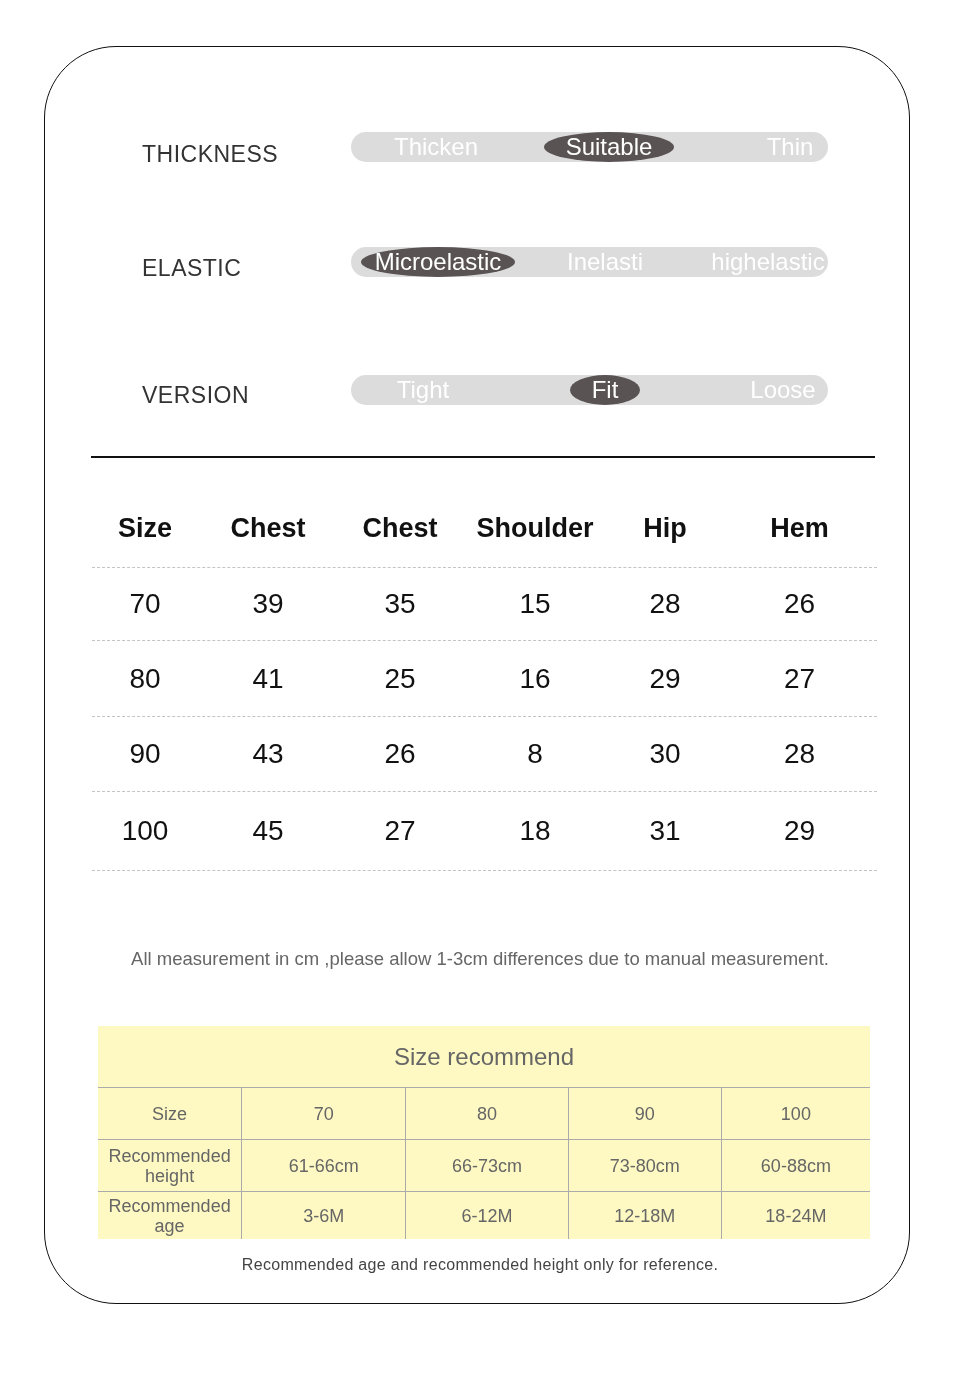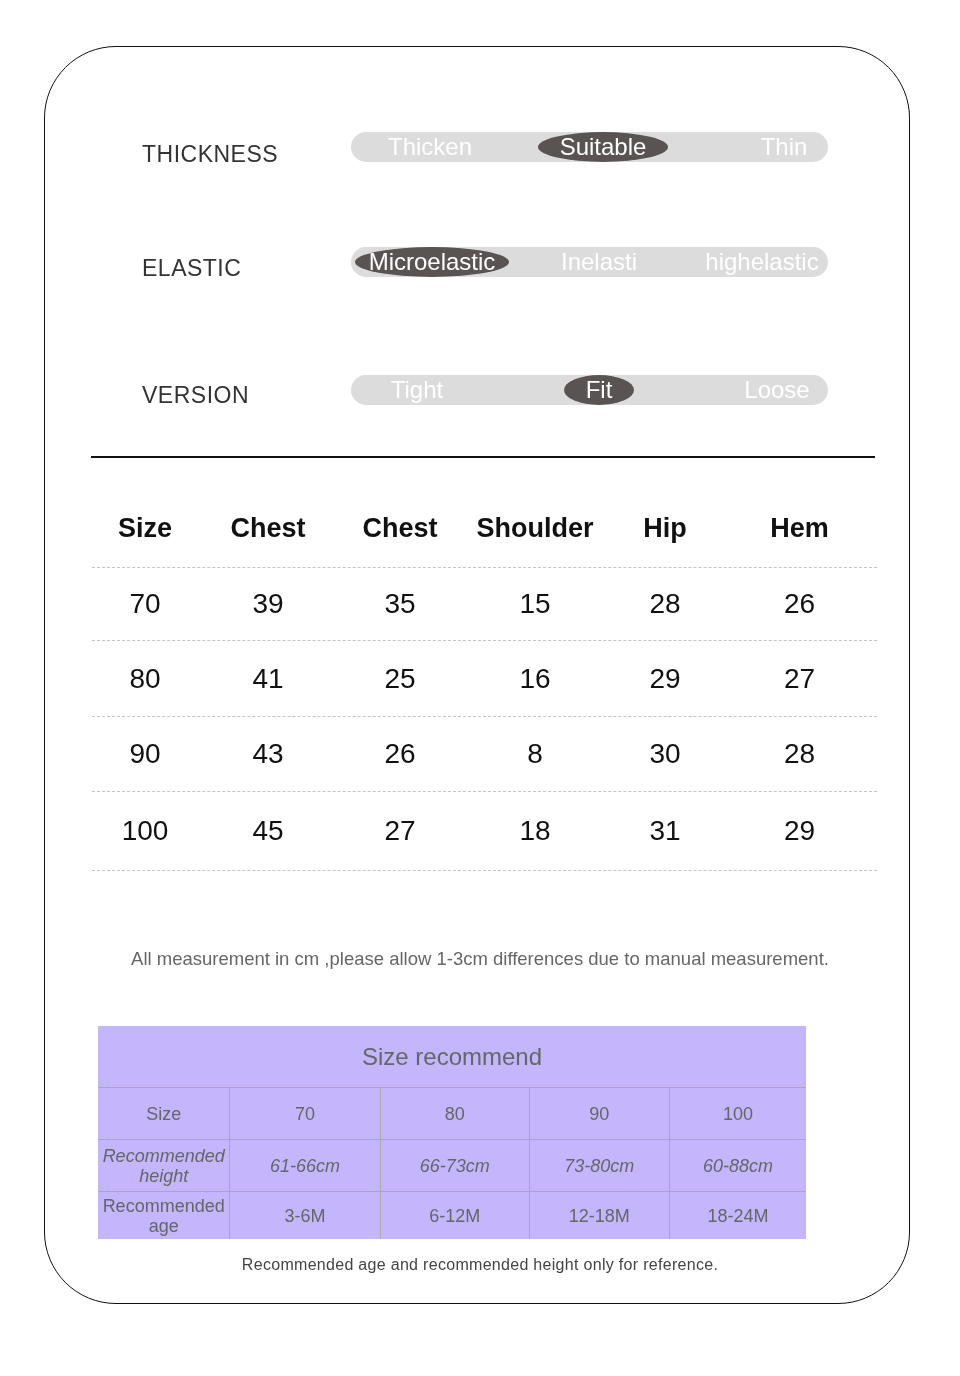--- a/index.html
+++ b/index.html
@@ -16,21 +16,21 @@
   .attr-label {
     position: absolute; left: 142px; font-size: 23px; color: #333; letter-spacing: 0.5px;
     line-height: 32px;
   }
   .pill {
     position: absolute; left: 351px; width: 477px; height: 30px; border-radius: 15px;
     background: #dcdcdc;
   }
   .opt {
     position: absolute; top: 0; height: 30px; line-height: 30px; font-size: 24px;
-    color: #ffffff; text-align: center; white-space: nowrap;
+    color: #ffffff; text-align: center; white-space: nowrap; margin-left: 6px;
   }
   .opt.sel {
     background: #5a5354; border-radius: 50%; color: #fff;
   }
   .divider {
     position: absolute; left: 91px; top: 456px; width: 784px; height: 1.5px; background: #111;
   }
   .measure {
     position: absolute; left: 92px; top: 490px; width: 785px;
   }
@@ -40,21 +40,21 @@
   .mrow.last { border-bottom: 1px dashed #c4c4c4; }
   .mcell { text-align: center; font-size: 28px; color: #111; }
   .mrow.head .mcell { font-weight: bold; font-size: 27px; }
   .c0 { width: 106px; } .c1 { width: 140px; } .c2 { width: 124px; }
   .c3 { width: 146px; } .c4 { width: 114px; } .c5 { width: 155px; }
   .note {
     position: absolute; left: 0; width: 960px; top: 948px; text-align: center;
     font-size: 18.5px; color: #666;
   }
   .rec {
-    position: absolute; left: 98px; top: 1026px; width: 708px; background: #c4b5fd;
+    position: absolute; left: 98px; top: 1026px; width: 772px; background: #fef9c3;
   }
   .rec-title {
     height: 61px; line-height: 61px; text-align: center; font-size: 24px; color: #666;
     border-bottom: 1px solid #aaa;
   }
   .rec-row { display: flex; border-bottom: 1px solid #aaa; }
   .rec-row.last { border-bottom: none; }
   .rec-cell {
     display: flex; align-items: center; justify-content: center; text-align: center;
     font-size: 18px; color: #666; border-right: 1px solid #aaa; line-height: 20px;
@@ -148,21 +148,21 @@
 
 <div class="rec">
   <div class="rec-title">Size recommend</div>
   <div class="rec-row" style="height:51px;">
     <div class="rec-cell r0">Size</div>
     <div class="rec-cell r1">70</div>
     <div class="rec-cell r2">80</div>
     <div class="rec-cell r3">90</div>
     <div class="rec-cell r4">100</div>
   </div>
-  <div class="rec-row" style="height:51px;font-style:italic;">
+  <div class="rec-row" style="height:51px;">
     <div class="rec-cell r0">Recommended height</div>
     <div class="rec-cell r1">61-66cm</div>
     <div class="rec-cell r2">66-73cm</div>
     <div class="rec-cell r3">73-80cm</div>
     <div class="rec-cell r4">60-88cm</div>
   </div>
   <div class="rec-row last" style="height:47px;">
     <div class="rec-cell r0">Recommended age</div>
     <div class="rec-cell r1">3-6M</div>
     <div class="rec-cell r2">6-12M</div>

